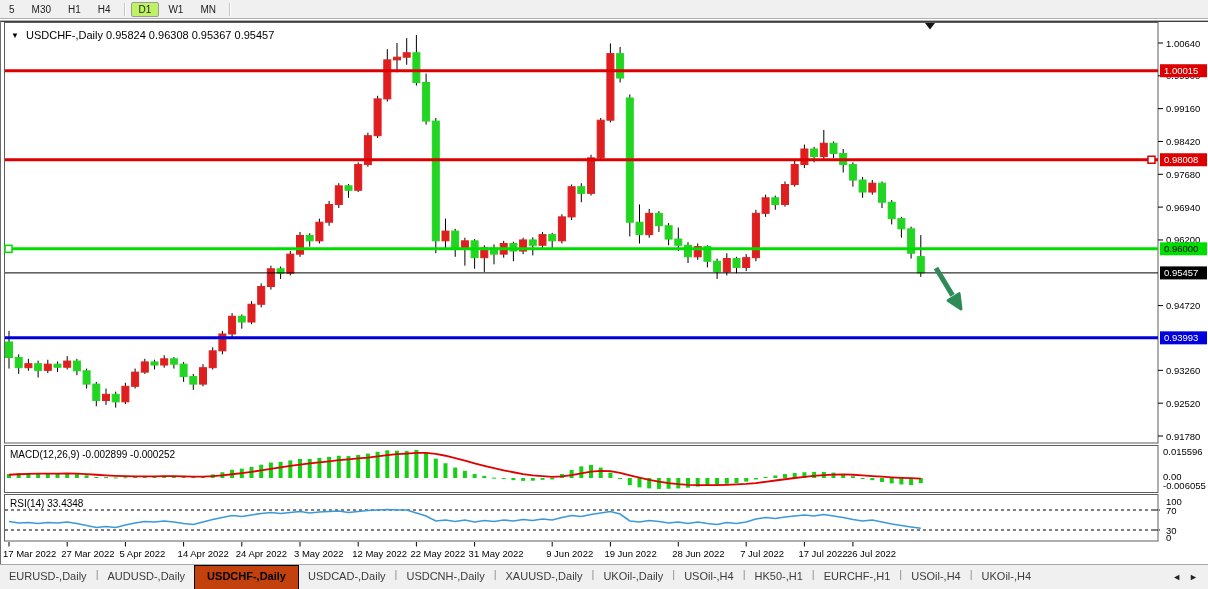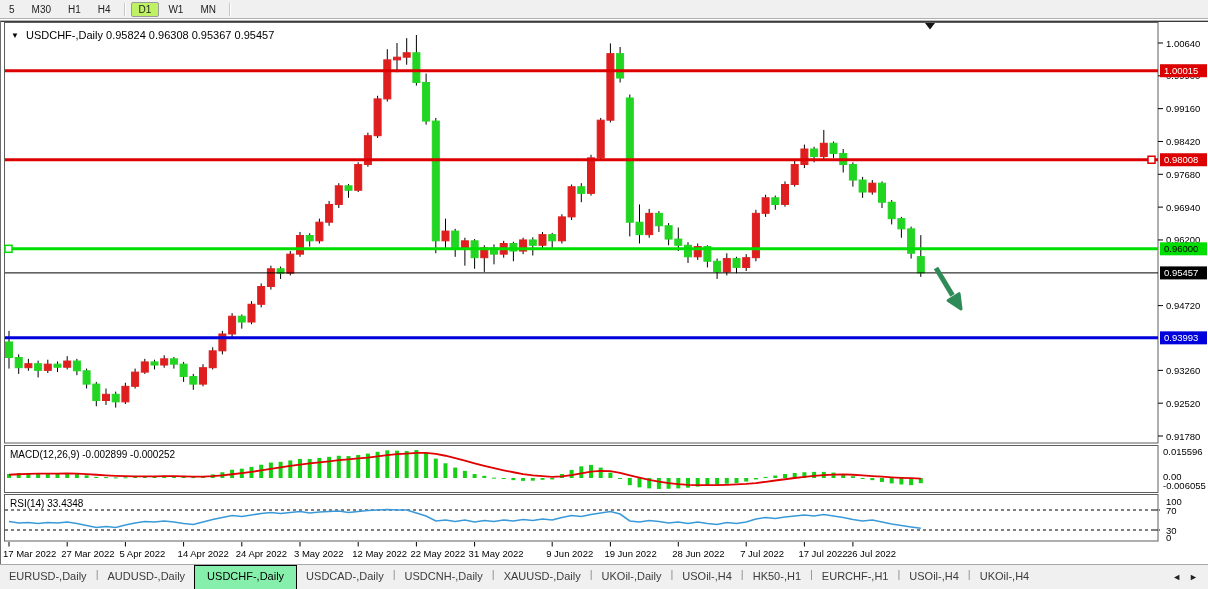--- a/index.html
+++ b/index.html
@@ -8,21 +8,21 @@
   .toolbar{position:absolute;top:0;left:0;width:1208px;height:19px;background:#f0f0f0;
            border-bottom:1px solid #b0b0b0;display:flex;align-items:center;gap:1px;
            padding-left:1px;box-sizing:border-box;z-index:3}
   .tf{font-size:10px;color:#222;padding:1px 7px;border:1px solid transparent;cursor:default}
   .tf.active{background:#bef264;border:1px solid #9a9a9a;border-radius:2px}
   .tsep{width:0;height:13px;border-left:1px solid #c6c6c6;border-right:1px solid #fff;margin:0 4px}
   svg#chart{position:absolute;top:0;left:0;z-index:1}
   .tabbar{position:absolute;left:0;bottom:0;width:1208px;height:25px;background:#f0f0f0;
           border-top:1px solid #a8a8a8;display:flex;align-items:flex-end;box-sizing:border-box;z-index:3}
   .tab{font-size:11px;color:#3c3c3c;padding:4px 9px 6px;white-space:nowrap;cursor:default}
-  .tab.active{background:#86efac;border:1px solid #000;border-bottom:none;font-weight:normal;color:#000;
+  .tab.active{background:#c2410c;border:1px solid #000;border-bottom:none;font-weight:bold;color:#000;
               padding:4px 12px 7px;margin-bottom:0}
   .pipe{color:#8f8f8f;font-size:11px;padding-bottom:6px}
   .tabnav{margin-left:auto;display:flex;gap:8px;padding:0 10px 7px 0;font-size:9px;color:#222}
   .tabnav span{cursor:default}
   text{font-family:"Liberation Sans",sans-serif}
 </style>
 </head>
 <body>
 
 <div class="toolbar" id="toolbar">

